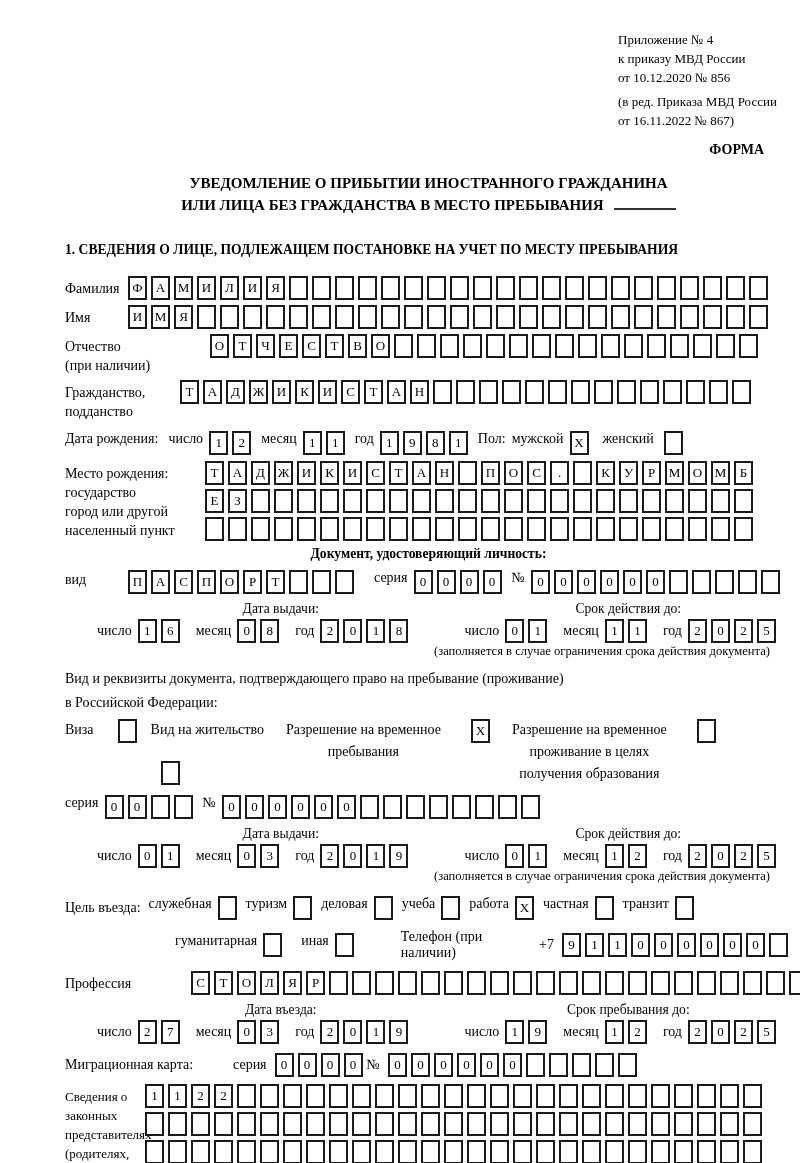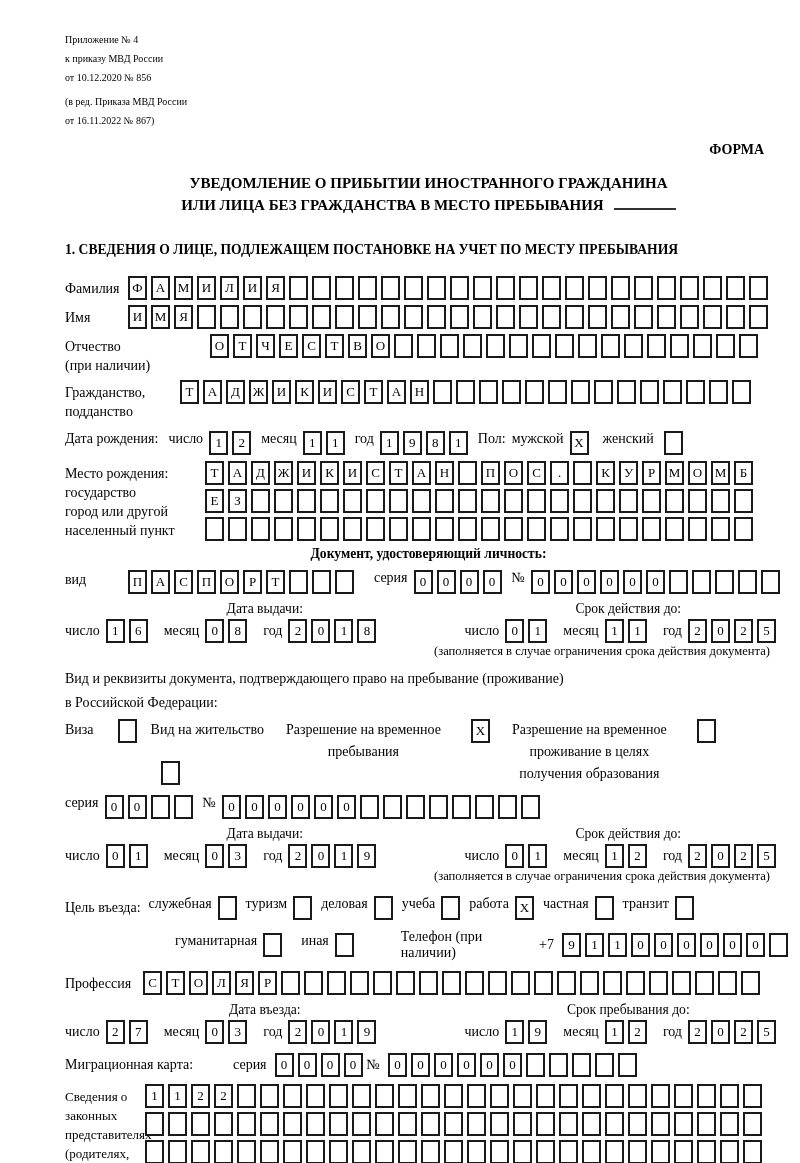--- a/index.html
+++ b/index.html
@@ -1,21 +1,21 @@
 <!DOCTYPE html>
 <html><head>
 <meta charset="utf-8">
 <style>
   * { box-sizing: border-box; margin: 0; padding: 0; }
   html, body { width: 800px; height: 1163px; background: #ffffff; overflow: hidden; }
   body { font-family: "Liberation Serif", serif; color: #000; font-size: 14px; }
   .page { padding: 30px 8px 0 65px; width: 800px; height: 1163px; }
 
   
-  .hdr { font-size: 10px; line-height: 19px; }
+  .hdr { margin-left: 553px; font-size: 13px; line-height: 19px; }
   .hdr .rev { margin-top: 5px; }
   .forma { text-align: right; padding-right: 28px; font-weight: bold; margin-top: 12px; font-size: 14px; }
 
   
   .title { text-align: center; font-weight: bold; font-size: 15px; line-height: 22px; margin-top: 14px; }
   .blank-line { display: inline-block; width: 62px; border-bottom: 2px solid #333; height: 12px; margin-left: 10px; }
 
   .sec-heading { font-weight: bold; font-size: 13.6px; margin-top: 26px; }
 
   
@@ -37,21 +37,21 @@
   .inline-row { display: flex; align-items: flex-start; margin-top: 10px; margin-bottom: 6px; }
   .inline-row .cells { margin: 0 6px; }
   .gap-l { margin-left: 10px; }
   .gap-s { margin-left: 6px; }
 
   
   .doc-heading { text-align: center; font-weight: bold; font-size: 13.6px; margin: 3px 0 5px 0; }
 
   
   .dates { display: flex; margin-top: 6px; }
-  .dcol-l { width: 425px; }
+  .dcol-l { width: 425px; margin-left: 32px; }
   .dcol-r { flex: 1; }
   .dhead { text-align: center; font-size: 13.6px; line-height: 17px; }
   .dline { display: flex; align-items: center; margin-top: 2px; }
   .dline .dlbl { margin-right: 6px; }
   .dline .dlbl + .cells { margin-right: 12px; }
   .dnote { text-align: right; padding-right: 22px; font-size: 12.6px; margin-top: 1px; margin-bottom: 8px; }
 
   .intro { line-height: 24px; margin-top: 4px; }
 
   
@@ -593,21 +593,21 @@
         <span class="cell">0</span>
         <span class="cell">0</span>
         <span class="cell">0</span>
         <span class="cell">0</span>
         <span class="cell">0</span>
         <span class="cell">0</span>
         <span class="cell"></span>
       </span>
   </div>
 
-  <div class="frow" style="margin-top:10px;">
+  <div class="frow" style="margin-top:10px;gap:48px;">
     <span class="lblcol w78">Профессия</span>
     <span class="cells">
         <span class="cell">С</span>
         <span class="cell">Т</span>
         <span class="cell">О</span>
         <span class="cell">Л</span>
         <span class="cell">Я</span>
         <span class="cell">Р</span>
         <span class="cell"></span>
         <span class="cell"></span>

